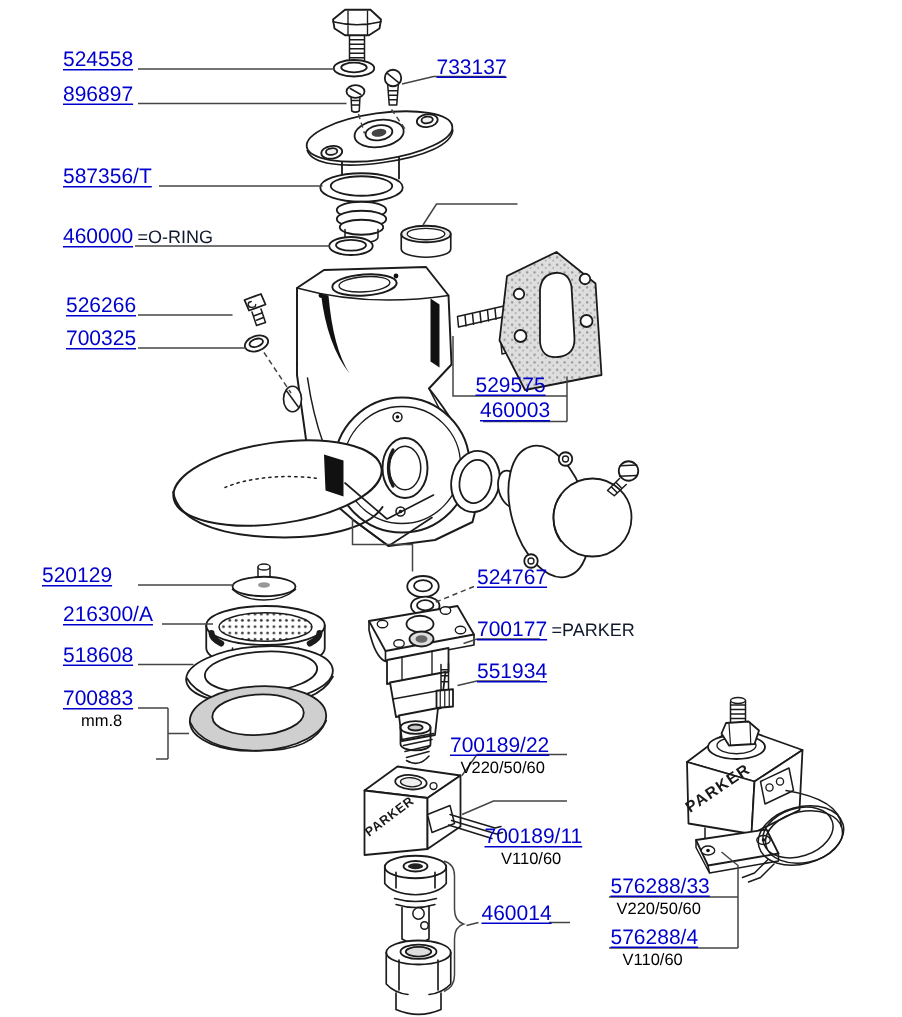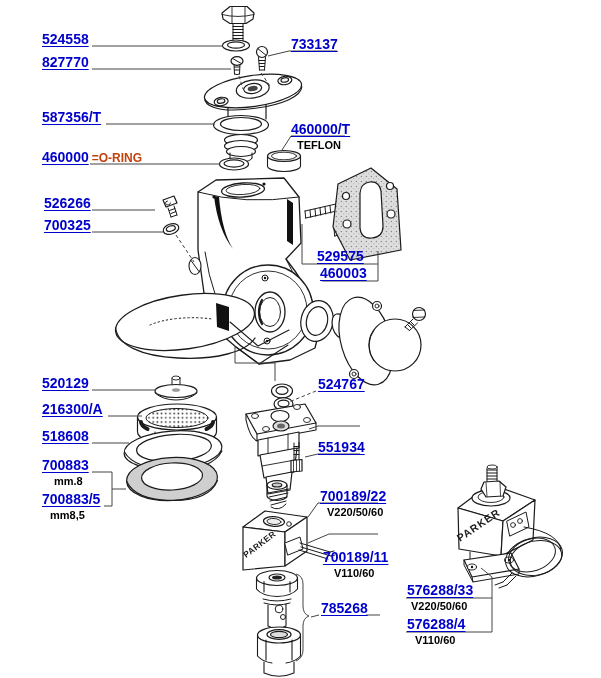--- a/index.html
+++ b/index.html
@@ -1,20 +1,20 @@
 <!DOCTYPE html>
 <html><head>
 <meta charset="utf-8">
 <style>
   html,body{margin:0;padding:0;background:#fff;}
   #page{position:relative;width:601px;height:678px;background:#fff;overflow:hidden;
         font-family:"Liberation Sans",sans-serif;}
-  .lbl{position:absolute;line-height:15px;white-space:nowrap;font-weight:bold;font-size:14px;}
+  .lbl{position:absolute;line-height:15px;white-space:nowrap;font-weight:normal;font-size:14px;}
   .num{color:#0000cc;text-decoration:underline;text-underline-offset:2px;cursor:pointer;}
-  .sfx{color:#c2410c;font-size:12px;margin-left:3px;}
+  .sfx{color:#0f172a;font-size:12px;margin-left:3px;}
   .sub{display:block;color:#000;font-size:11px;padding-left:8px;margin-top:1px;}
   svg{position:absolute;left:0;top:0;}
   .parker-txt{font-family:"Liberation Sans",sans-serif;font-weight:bold;fill:#1a1a1a;}
 </style>
 </head>
 <body>
 
 <div id="page">
 
 <svg width="601" height="678" viewBox="0 0 601 678">
@@ -316,34 +316,33 @@
     <path d="M261,73 L270,86"></path>
     <path d="M316,391 L289,402"></path>
   </g>
 
   <text class="parker-txt" x="246" y="558" font-size="8.5" letter-spacing="0.5" transform="rotate(-37 246 558)">PARKER</text>
   <text class="parker-txt" x="460" y="542" font-size="10.5" letter-spacing="1" transform="rotate(-34 460 542)">PARKER</text>
 </svg>
 
 <div class="lbl" style="left:42px;top:32px"><span class="num">524558</span></div>
 <div class="lbl" style="left:291px;top:37px"><span class="num">733137</span></div>
-<div class="lbl" style="left:42px;top:55px"><span class="num">827770</span></div>
+<div class="lbl" style="left:42px;top:55px"><span class="num">896897</span></div>
 <div class="lbl" style="left:42px;top:110px"><span class="num">587356/T</span></div>
-<div class="lbl" style="left:291px;top:122px"><span class="num">460000/T</span><span class="sub" style="padding-left:6px">TEFLON</span></div>
 <div class="lbl" style="left:42px;top:150px"><span class="num">460000</span><span class="sfx">=O-RING</span></div>
 <div class="lbl" style="left:44px;top:196px"><span class="num">526266</span></div>
 <div class="lbl" style="left:44px;top:218px"><span class="num">700325</span></div>
 <div class="lbl" style="left:317px;top:249px"><span class="num">529575</span></div>
 <div class="lbl" style="left:320px;top:266px"><span class="num">460003</span></div>
-<div class="lbl" style="left:42px;top:376px"><span class="num">520129</span></div>
+<div class="lbl" style="left:28px;top:376px"><span class="num">520129</span></div>
 <div class="lbl" style="left:318px;top:377px"><span class="num">524767</span></div>
 <div class="lbl" style="left:42px;top:402px"><span class="num">216300/A</span></div>
+<div class="lbl" style="left:318px;top:412px"><span class="num">700177</span><span class="sfx">=PARKER</span></div>
 <div class="lbl" style="left:42px;top:429px"><span class="num">518608</span></div>
 <div class="lbl" style="left:318px;top:440px"><span class="num">551934</span></div>
 <div class="lbl" style="left:42px;top:458px"><span class="num">700883</span><span class="sub" style="padding-left:12px">mm.8</span></div>
-<div class="lbl" style="left:320px;top:489px"><span class="num">700189/22</span><span class="sub" style="padding-left:7px">V220/50/60</span></div>
-<div class="lbl" style="left:42px;top:492px"><span class="num">700883/5</span><span class="sub">mm8,5</span></div>
+<div class="lbl" style="left:300px;top:489px"><span class="num">700189/22</span><span class="sub" style="padding-left:7px">V220/50/60</span></div>
 <div class="lbl" style="left:323px;top:550px"><span class="num">700189/11</span><span class="sub" style="padding-left:11px">V110/60</span></div>
 <div class="lbl" style="left:407px;top:583px"><span class="num">576288/33</span><span class="sub" style="padding-left:4px">V220/50/60</span></div>
-<div class="lbl" style="left:321px;top:601px"><span class="num">785268</span></div>
+<div class="lbl" style="left:321px;top:601px"><span class="num">460014</span></div>
 <div class="lbl" style="left:407px;top:617px"><span class="num">576288/4</span><span class="sub">V110/60</span></div>
 
 </div>
 
 </body></html>

